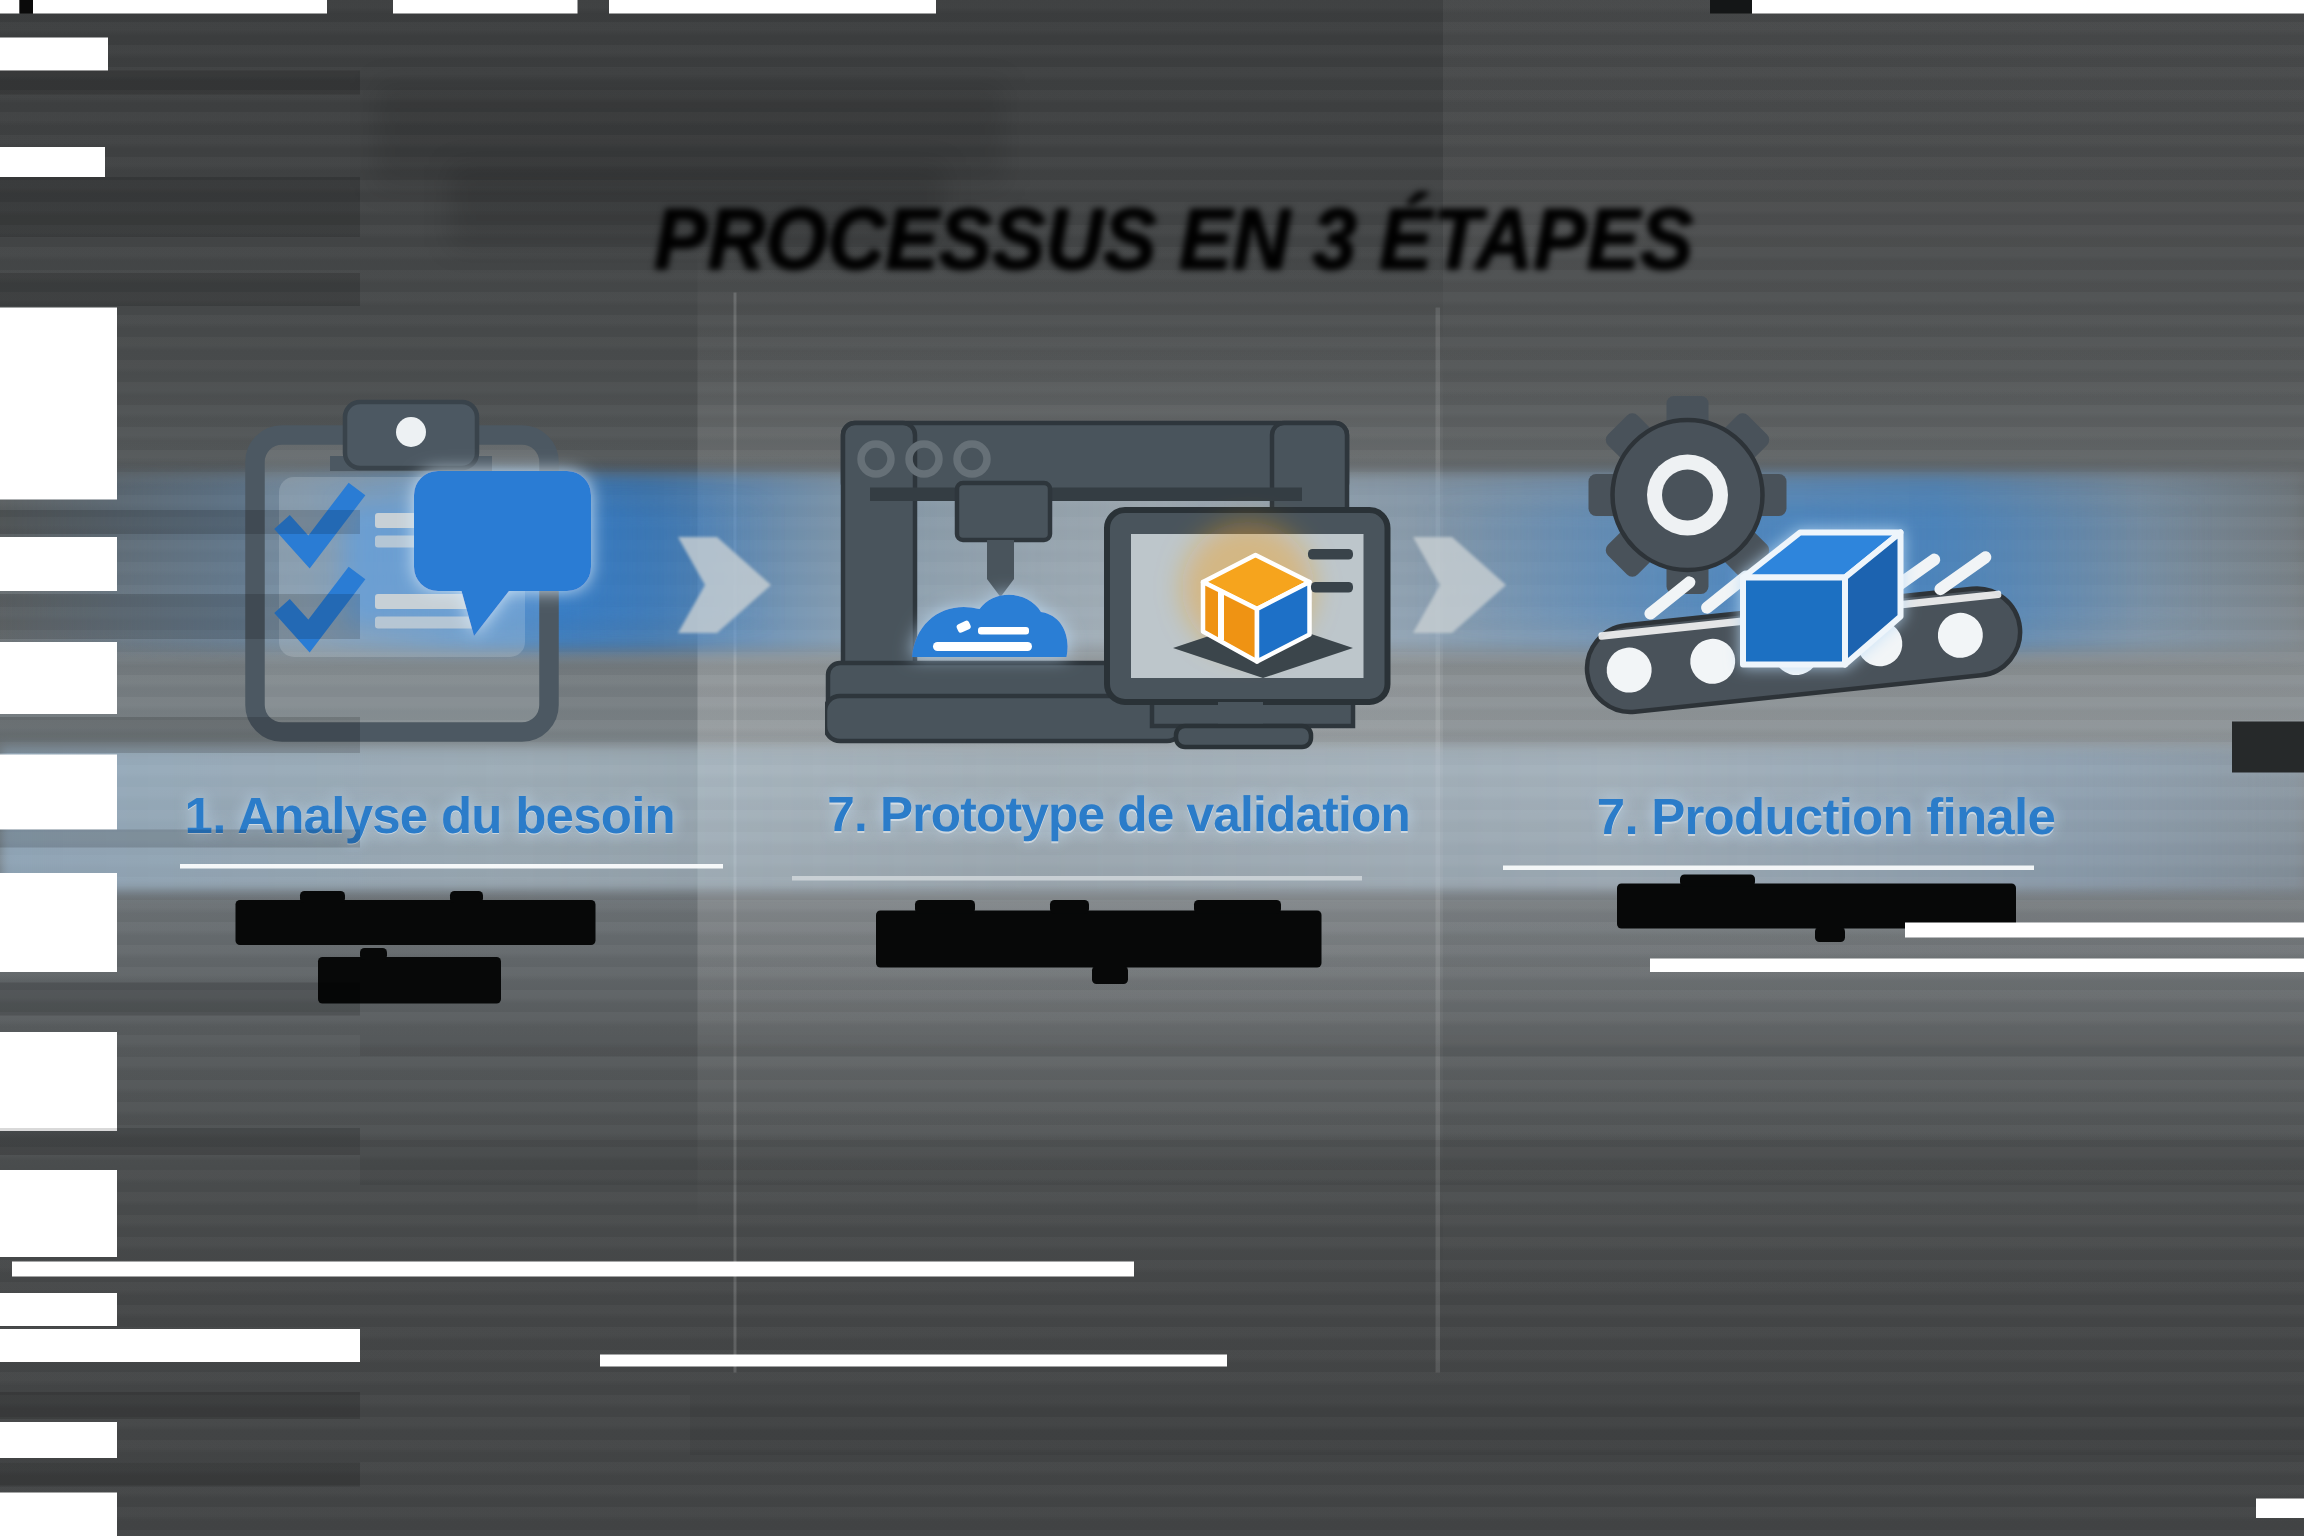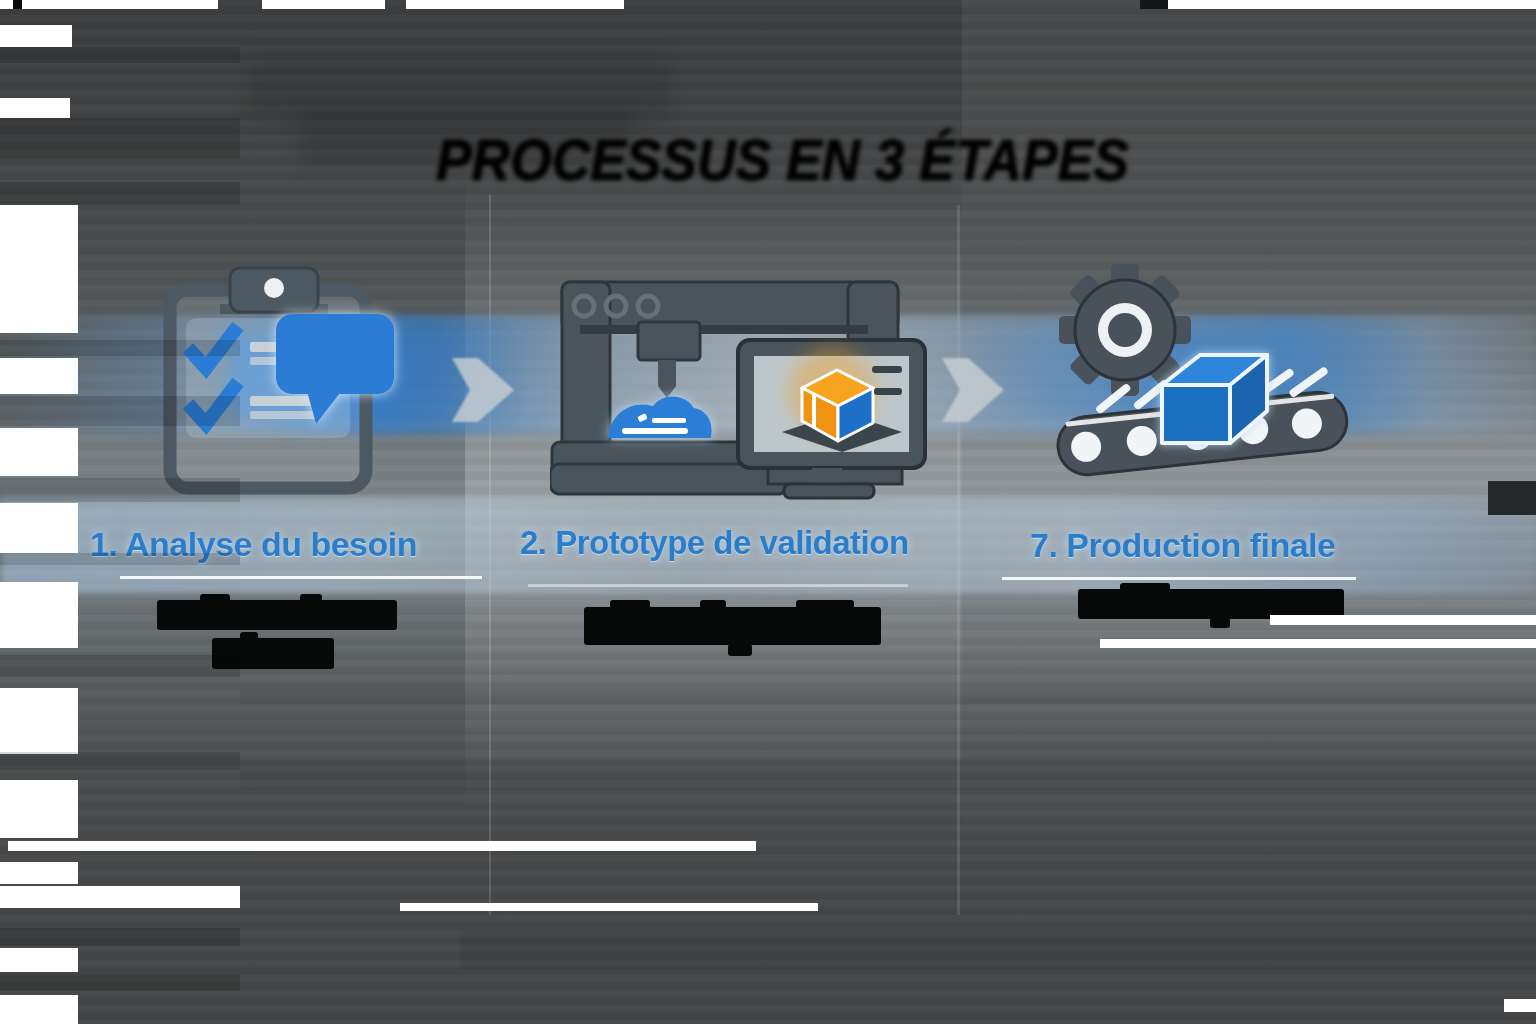--- a/index.html
+++ b/index.html
@@ -55,21 +55,21 @@
   .smudge{filter:blur(9px);}
   .title{
     left:410px;top:126px;width:650px;height:76px;
     color:#0b0c0d;font-size:58px;font-weight:900;font-style:italic;
     text-align:center;letter-spacing:0px;white-space:nowrap;
     transform:scaleX(.92);transform-origin:center;
     filter:blur(2.3px) contrast(1.7);
     text-shadow:0 0 2px #000, 0 0 1px #000;
   }
   .step-label{
-    color:#2b7cc9;font-weight:700;text-align:left;white-space:nowrap;
+    color:#2b7cc9;font-weight:700;text-align:right;white-space:nowrap;
     text-shadow:0 1px 0 rgba(255,255,255,.45), 0 0 10px rgba(195,222,245,.85);
     letter-spacing:-.5px;
     filter:blur(.4px);
   }
   .underline{height:3px;}
   .blob{background:#070808;border-radius:3px;}
   .gw{background:#ffffff;}
   .gd{background:rgba(0,0,0,.15);}
   svg{display:block;}
 </style>
@@ -228,21 +228,21 @@
       <polygon points="0,8 26,8 62,40 26,72 0,72 18,40" fill="#c7ced2" opacity=".82"></polygon>
     </svg>
   </div>
   <div class="abs" style="left:942px;top:350px;width:64px;height:80px;filter:blur(1px)">
     <svg width="64" height="80" viewBox="0 0 64 80">
       <polygon points="0,8 26,8 62,40 26,72 0,72 18,40" fill="#c7ced2" opacity=".82"></polygon>
     </svg>
   </div>
 
   <div class="abs step-label" style="left:90px;top:525px;width:360px;font-size:34px">1. Analyse du besoin</div>
-  <div class="abs step-label" style="left:520px;top:524px;width:420px;font-size:33px">2. Prototype de validation</div>
+  <div class="abs step-label" style="left:520px;top:524px;width:420px;font-size:33px">7. Prototype de validation</div>
   <div class="abs step-label" style="left:1030px;top:526px;width:340px;font-size:34px">7. Production finale</div>
 
   <div class="abs underline" style="left:120px;top:576px;width:362px;background:rgba(250,252,253,.95)"></div>
   <div class="abs underline" style="left:528px;top:584px;width:380px;background:rgba(205,212,216,.9)"></div>
   <div class="abs underline" style="left:1002px;top:577px;width:354px;background:rgba(248,250,251,.95)"></div>
 
   <div class="abs blob" style="left:157px;top:600px;width:240px;height:30px"></div>
   <div class="abs blob" style="left:200px;top:594px;width:30px;height:8px"></div>
   <div class="abs blob" style="left:300px;top:594px;width:22px;height:8px"></div>
   <div class="abs blob" style="left:212px;top:638px;width:122px;height:31px"></div>

